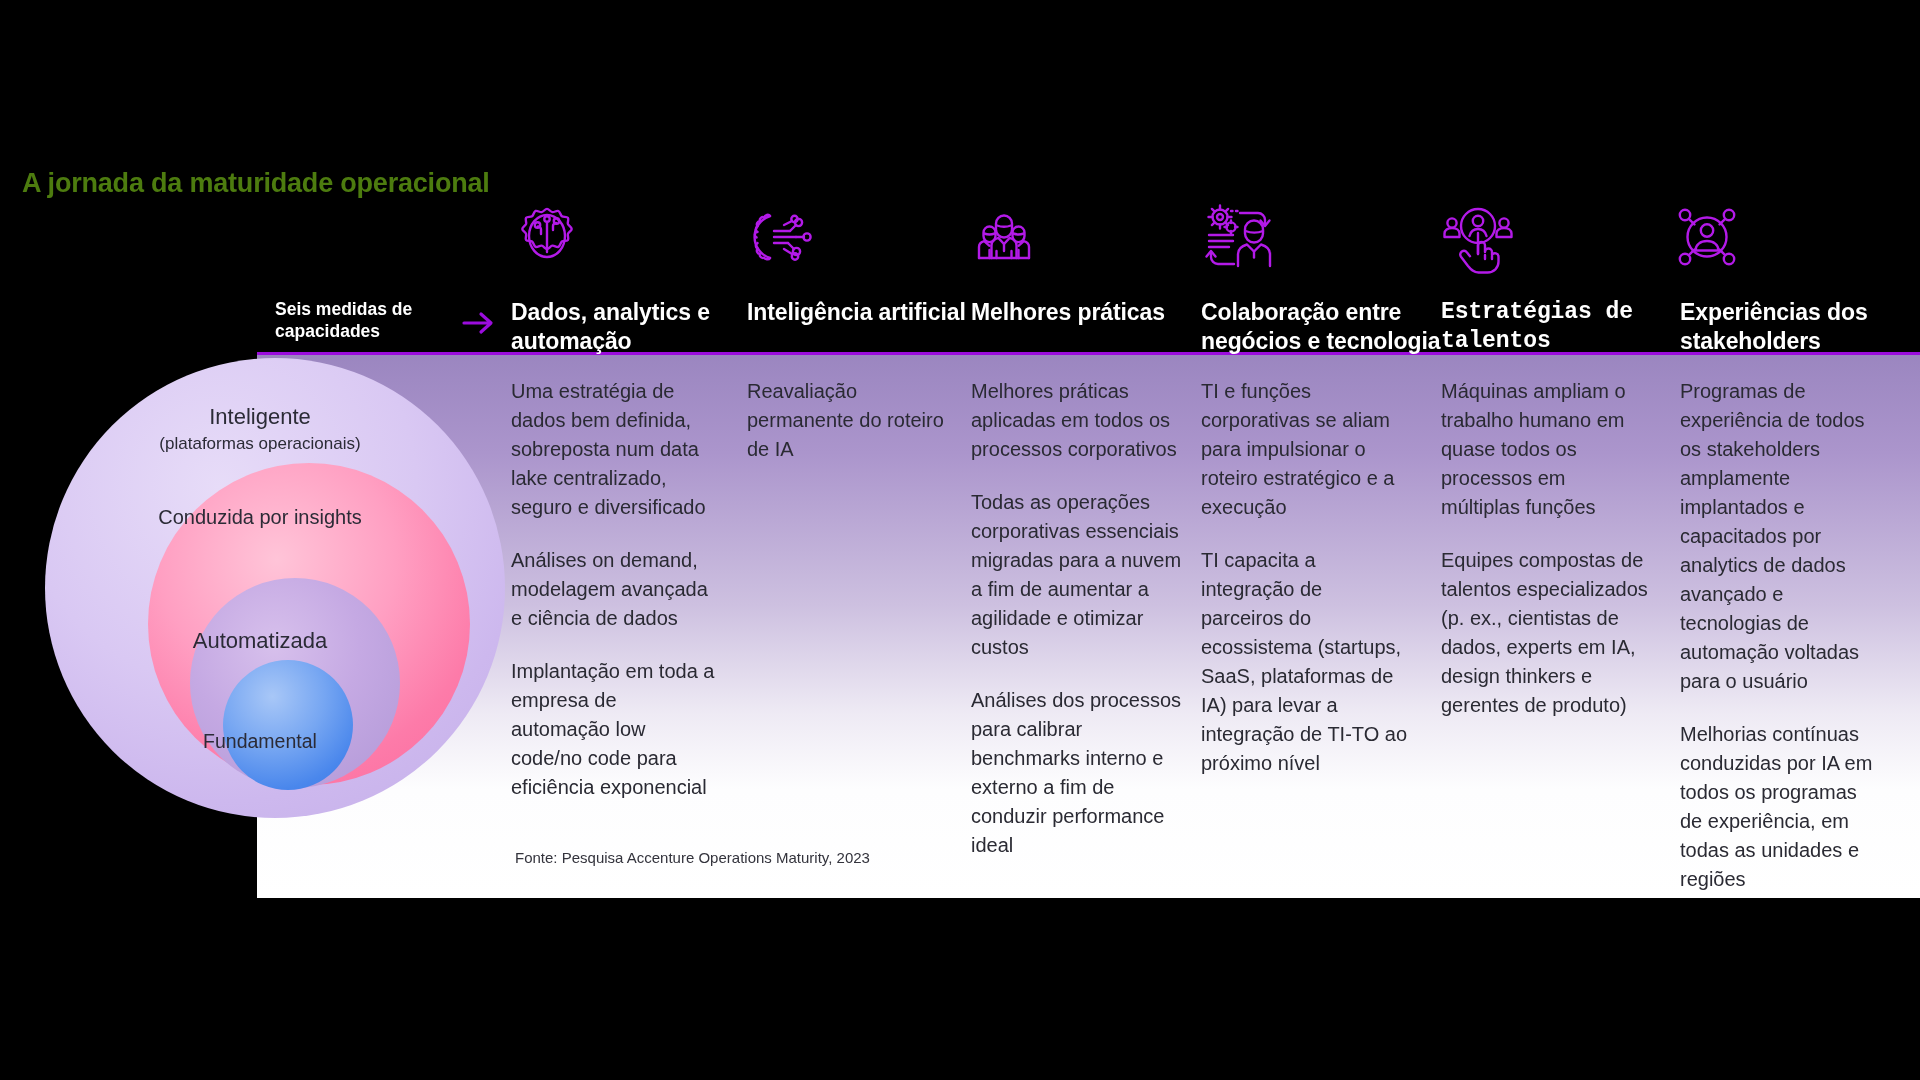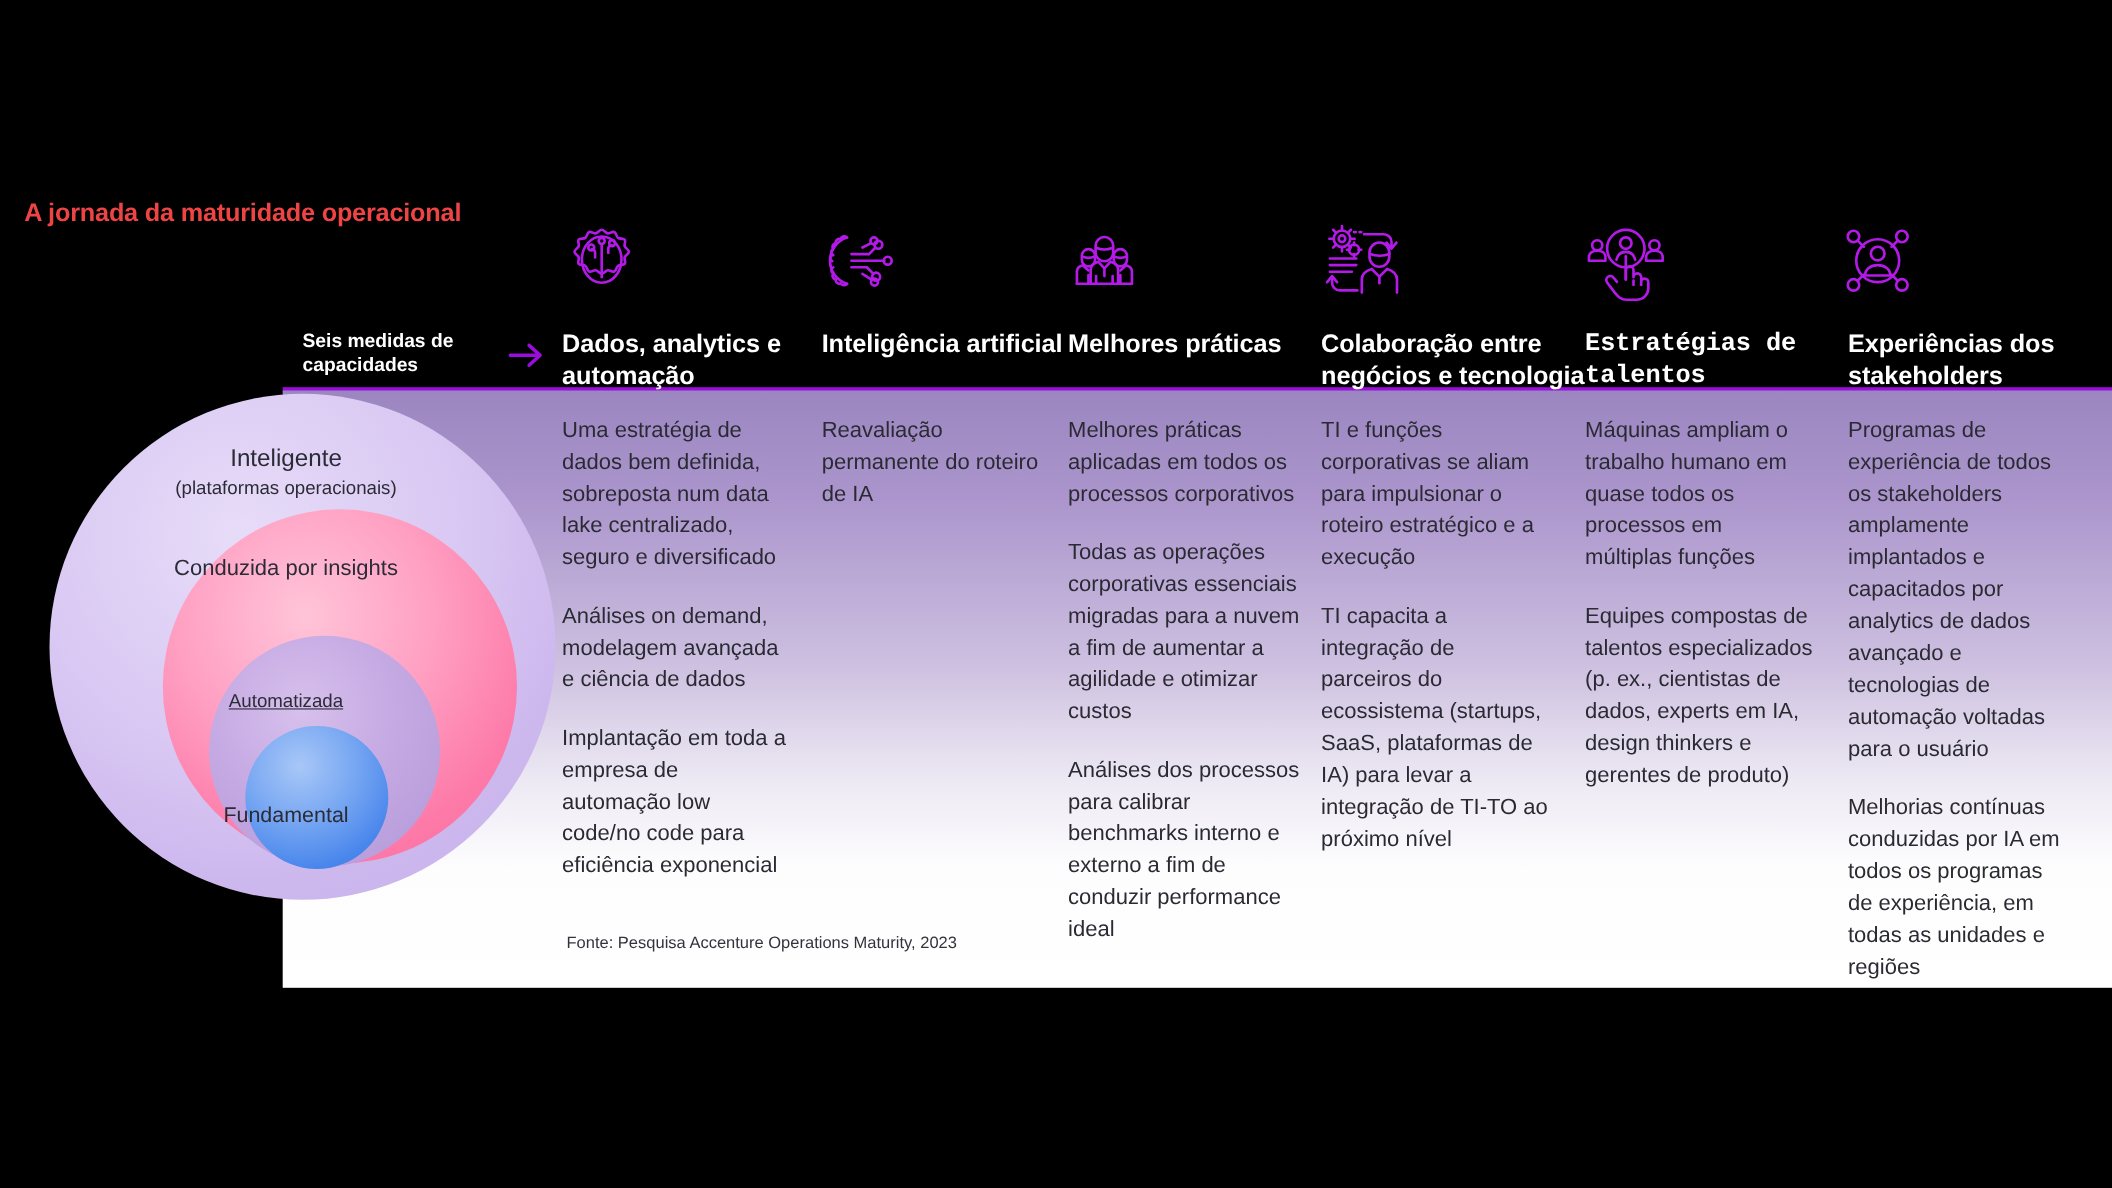--- a/index.html
+++ b/index.html
@@ -6,22 +6,22 @@
   html, body {
     width: 1920px; height: 1080px;
     background: #000;
     font-family: "Liberation Sans", sans-serif;
     overflow: hidden;
   }
   #root { position: relative; width: 1920px; height: 1080px; background: #000; }
 
   
   #title {
-    position: absolute; left: 22px; top: 180px;
-    font-size: 23px; font-weight: bold; color: #ef4444;
+    position: absolute; left: 22px; top: 168px;
+    font-size: 27px; font-weight: bold; color: #4d7c0f;
     letter-spacing: -0.2px;
   }
 
   
   #panel {
     position: absolute; left: 257px; top: 355px;
     width: 1663px; height: 543px;
     background: linear-gradient(to bottom, #9b86c0 0%, #ab95cc 18%, #cdc0e0 46%, #eeeaf4 66%, #fdfdfe 80%, #ffffff 100%);
     overflow: hidden;
   }
@@ -69,21 +69,21 @@
   #c2 { left: 128px; top: 115px; width: 322px; height: 322px;
         background: radial-gradient(circle at 40% 30%, #ffc4d8 0%, #ff9fc2 40%, #fd7ba9 72%, #fb6a9e 100%); }
   #c3 { left: 170px; top: 230px; width: 210px; height: 210px;
         background: radial-gradient(circle at 40% 32%, #d7c0ec 0%, #c5a9e3 45%, #b89edb 80%, #b095d6 100%); }
   #c4 { left: 203px; top: 312px; width: 130px; height: 130px;
         background: radial-gradient(circle at 38% 28%, #a8c7f7 0%, #76a6f2 42%, #4a87ec 75%, #3b78e6 100%); }
 
   #c1-l { top: 56px; font-size: 22px; }
   #c1-l2 { top: 86px; font-size: 17px; }
   #c2-l { top: 157px; font-size: 20px; line-height: 1.24; }
-  #c3-l { top: 280px; font-size: 17px; text-decoration: underline; }
+  #c3-l { top: 280px; font-size: 22px; }
   #c4-l { top: 382px; font-size: 19.5px; }
 
   
   #source {
     position: absolute; left: 515px; top: 849px;
     font-size: 15px; color: #33333c;
   }
 </style>
 </head>
 <body>

